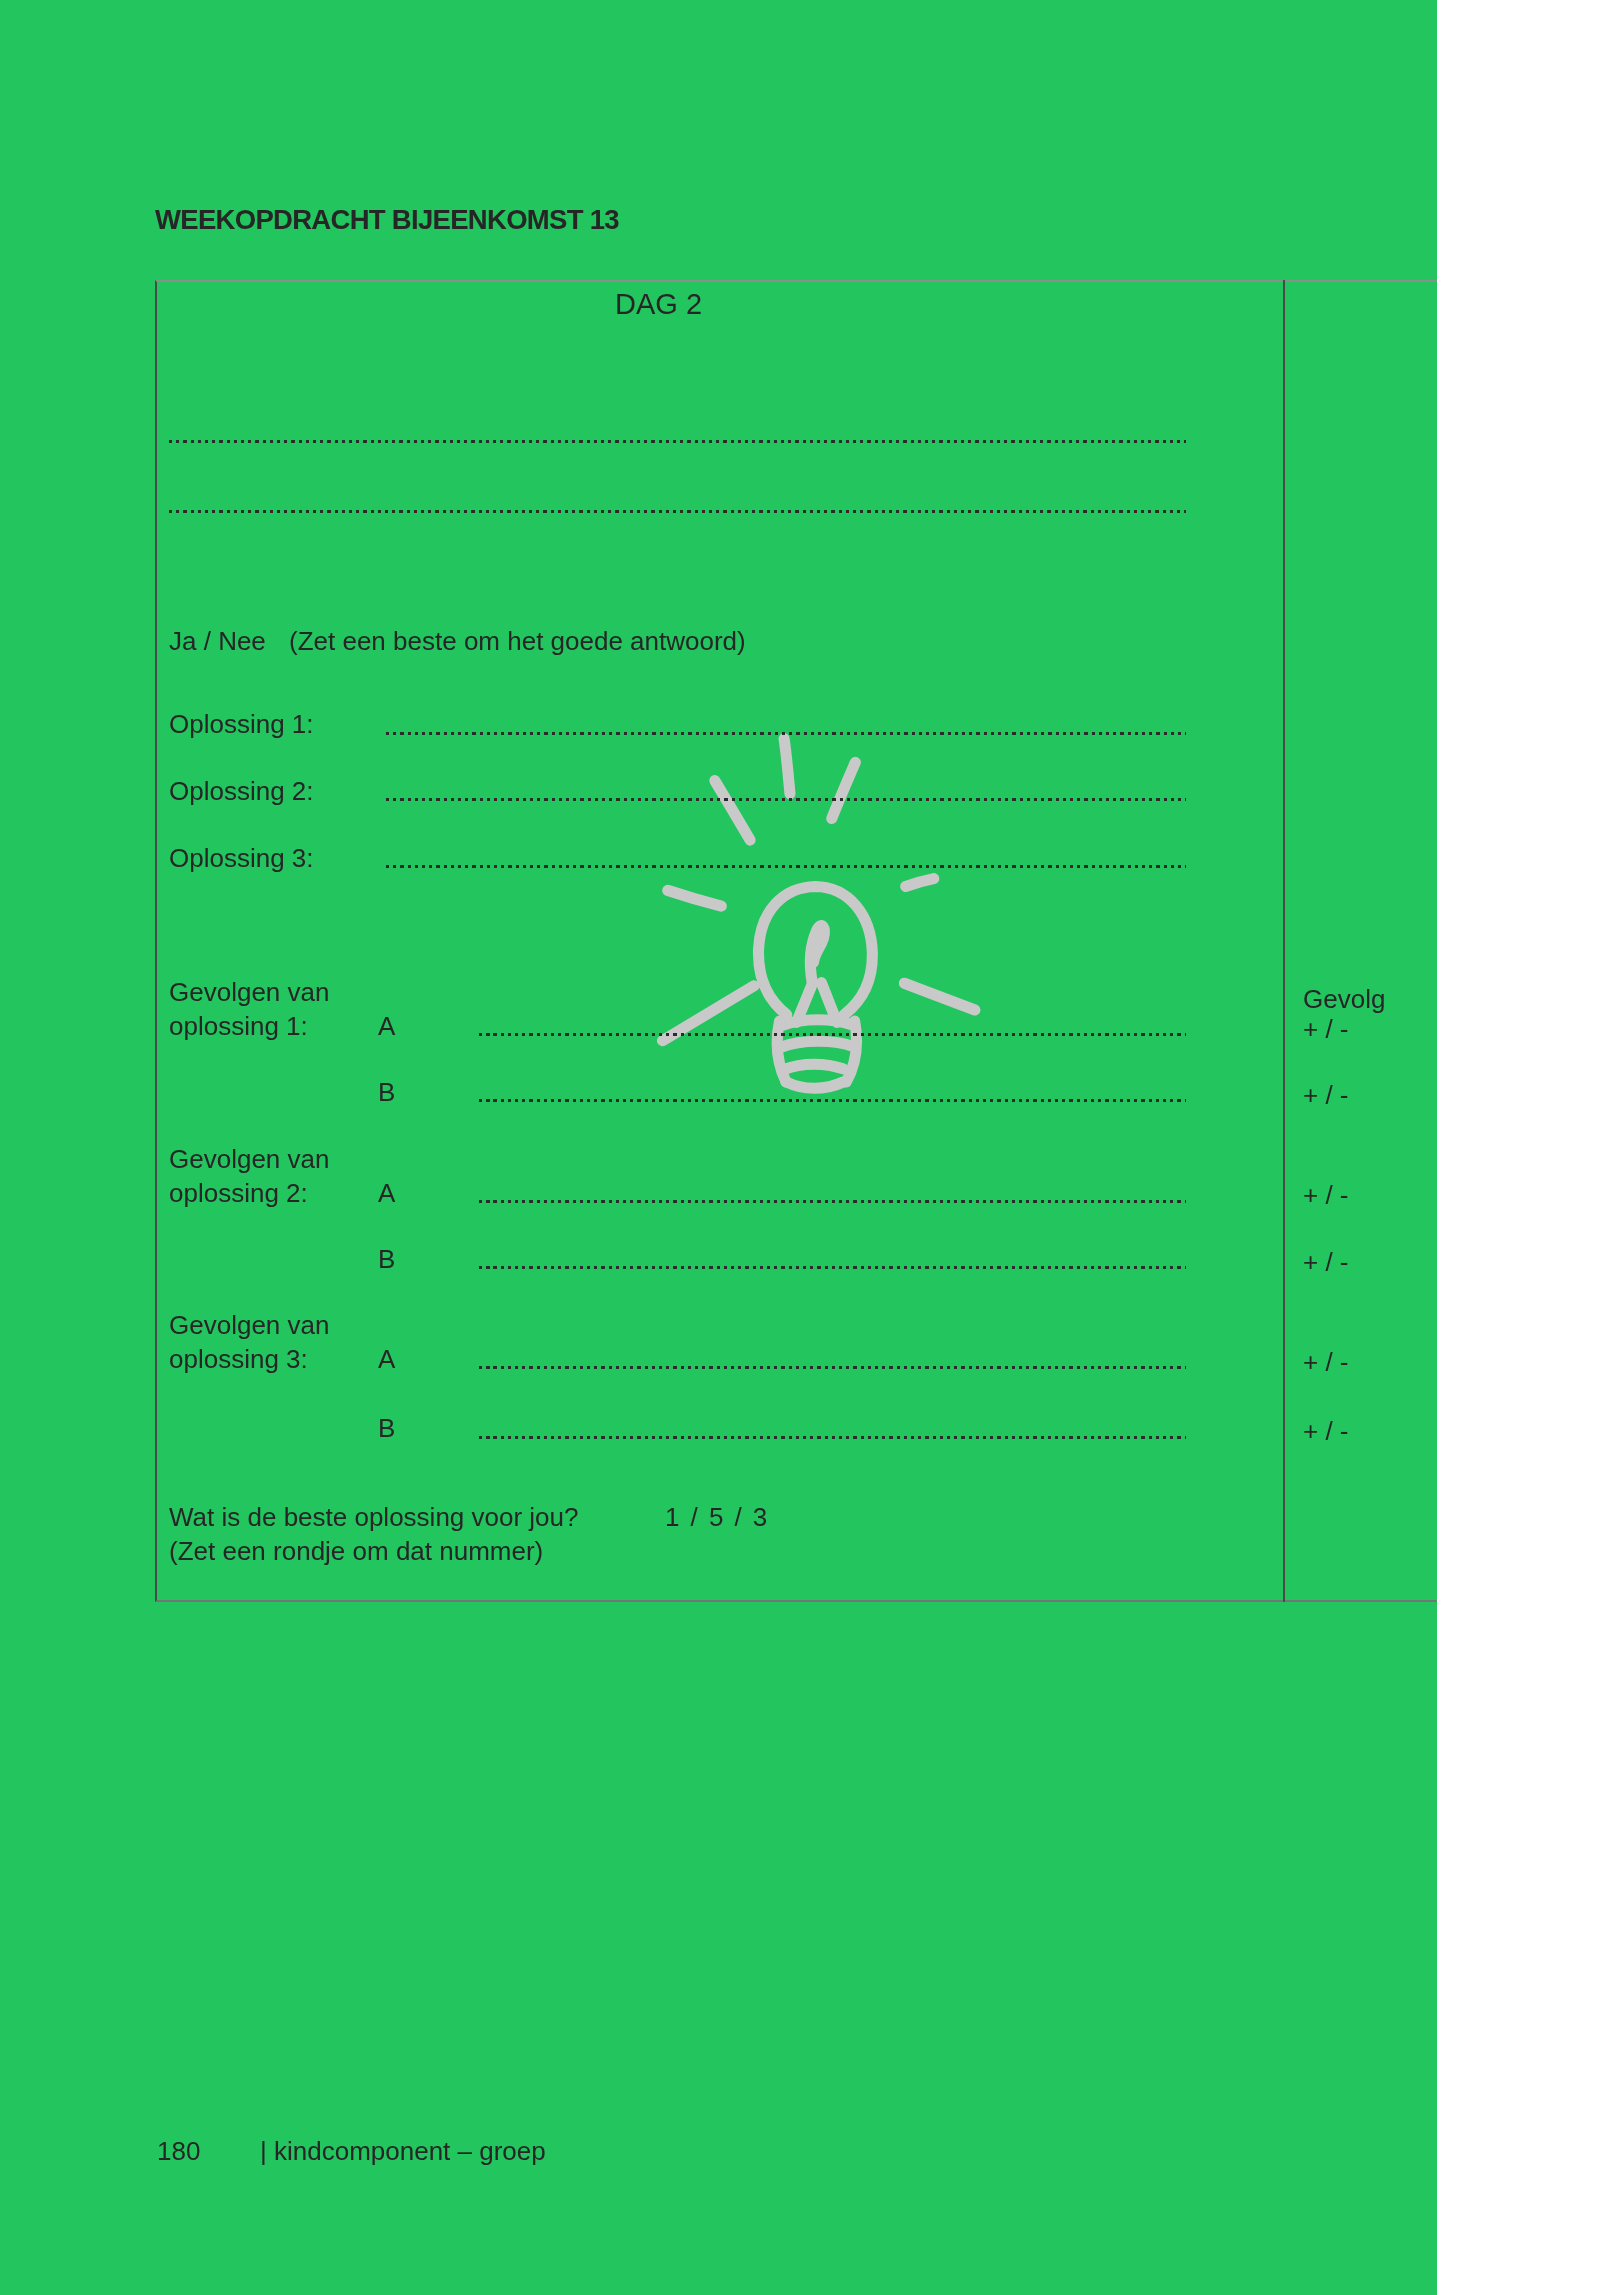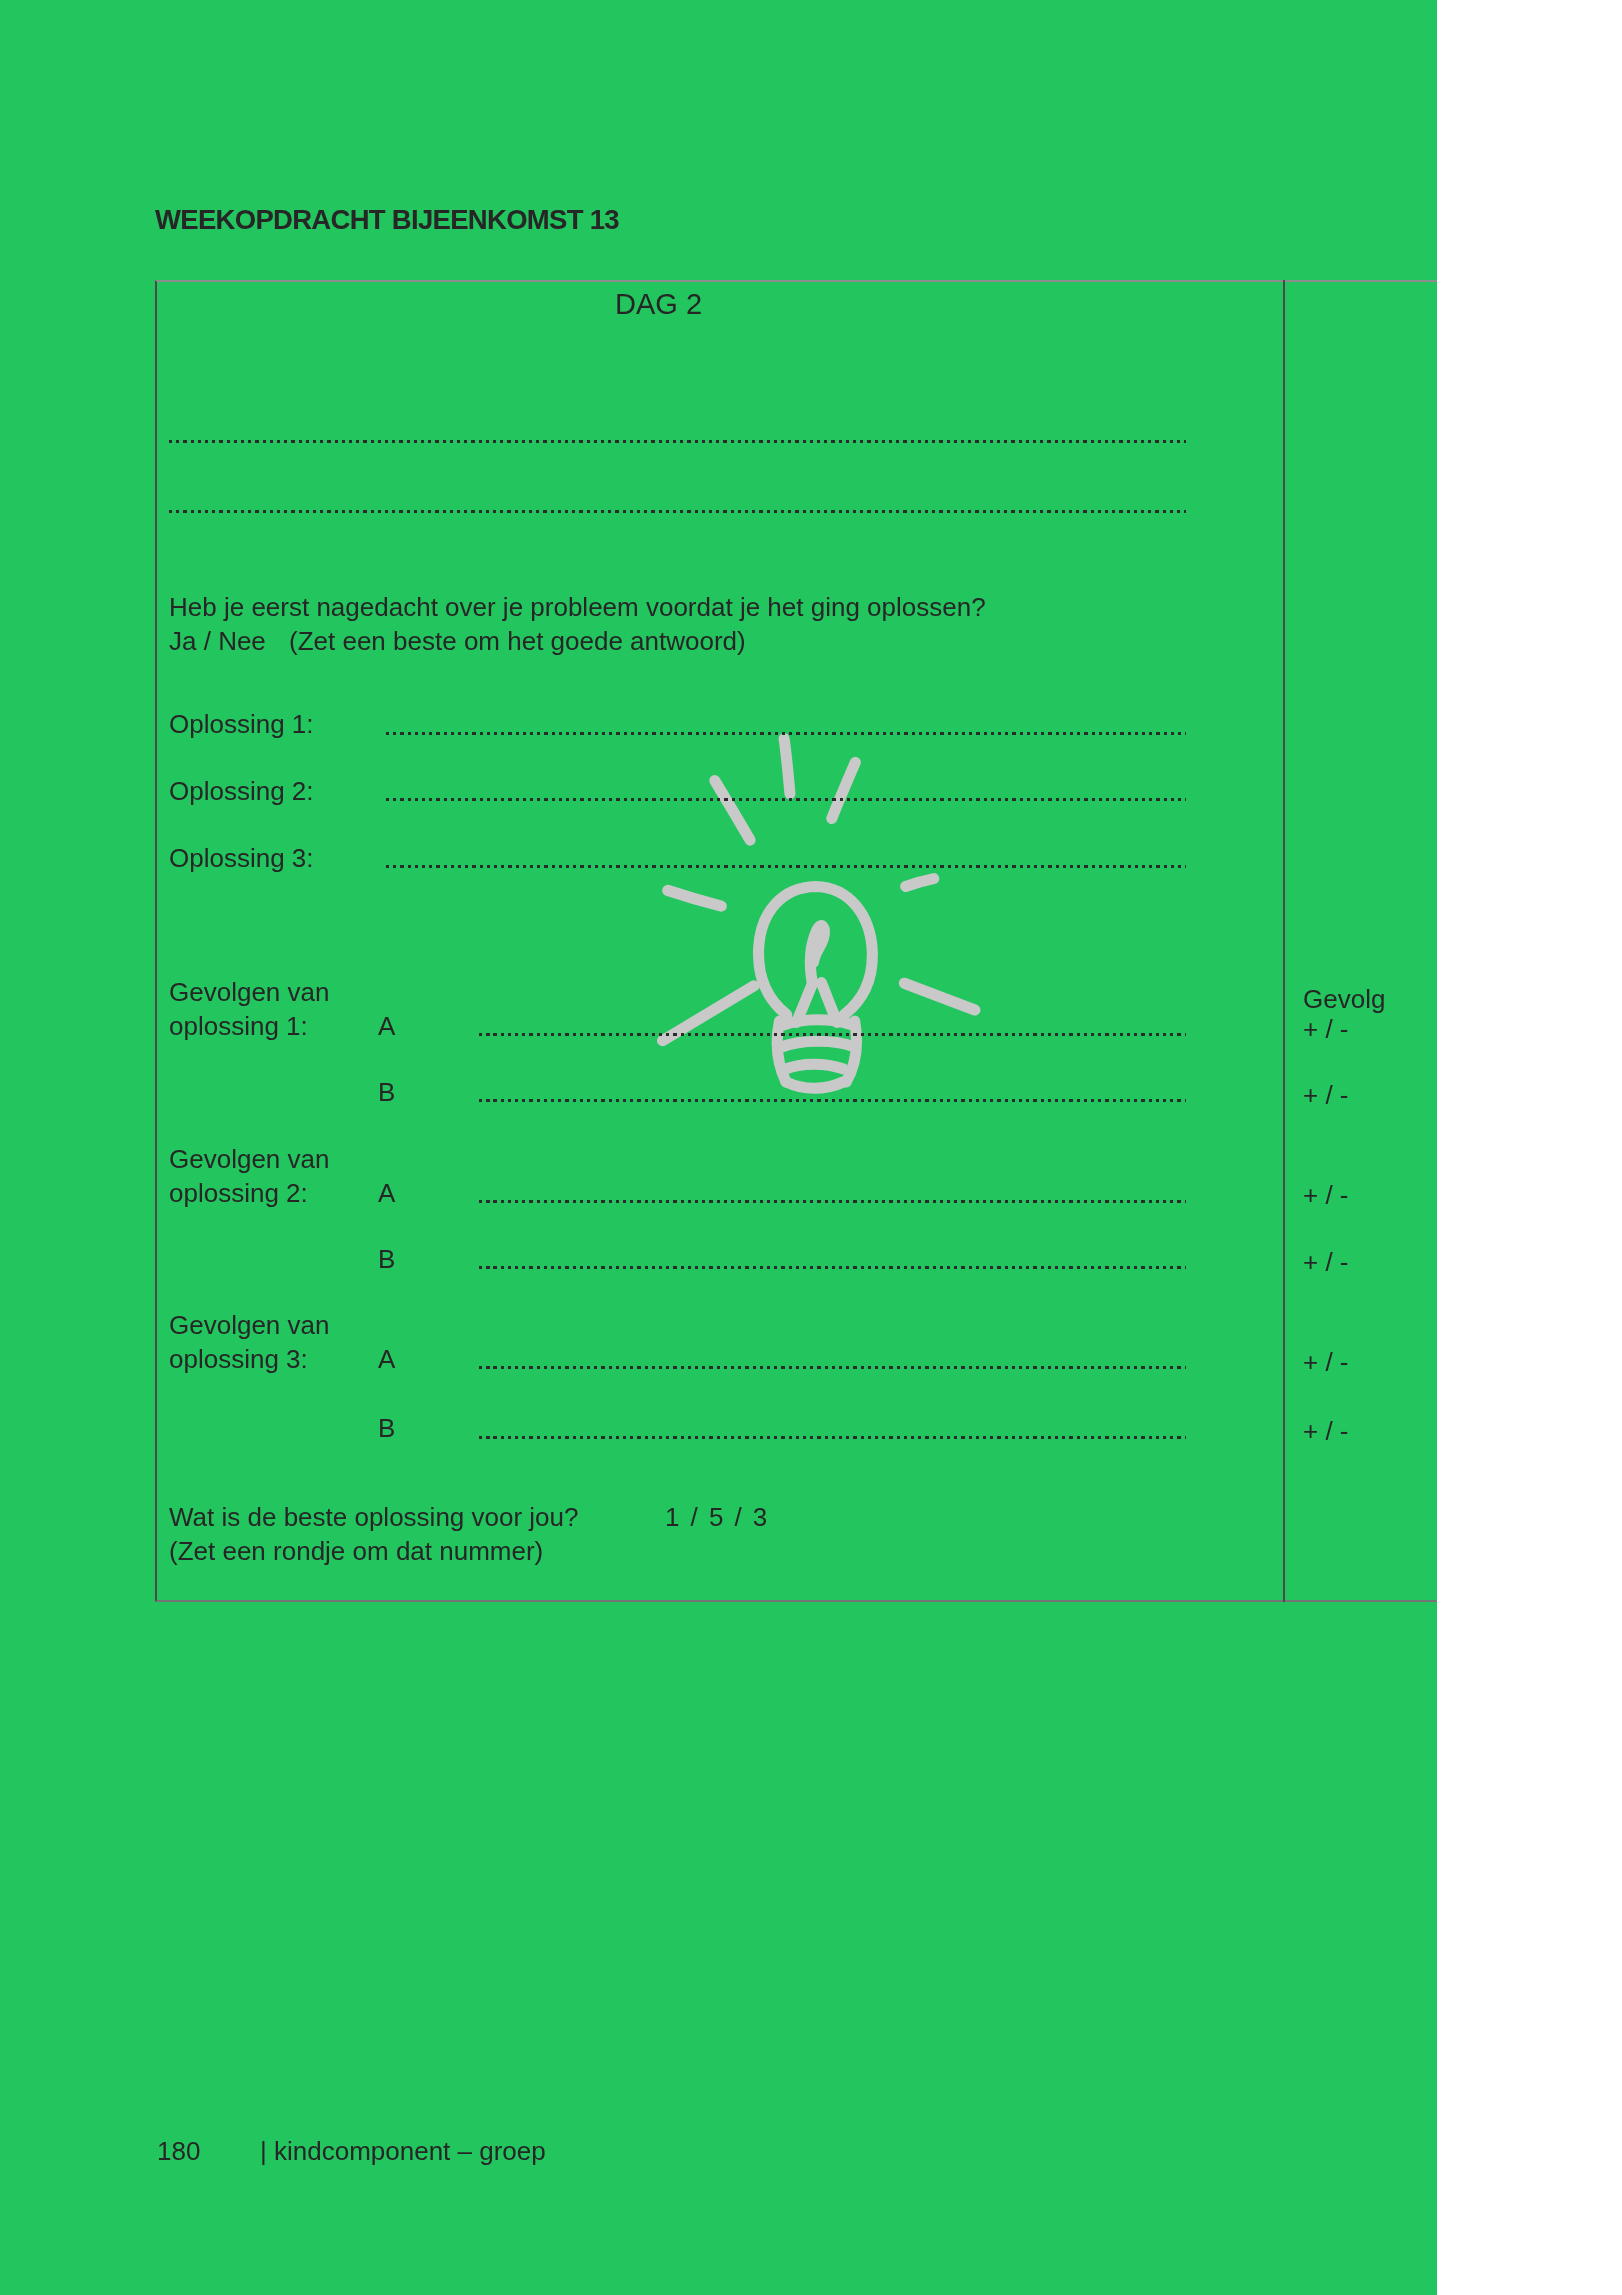--- a/index.html
+++ b/index.html
@@ -79,21 +79,20 @@
     <div class="t title" style="left:155px; top:203px;">WEEKOPDRACHT BIJEENKOMST 13</div>
 
     <div class="table-frame"></div>
     <div class="col-divider"></div>
 
     <div class="t day-header" style="left:615px; top:287px;">DAG 2</div>
 
     <div class="dl" style="left:169px; top:440px; width:1017px;"></div>
     <div class="dl" style="left:169px; top:510px; width:1017px;"></div>
 
-    <div class="t" style="left:169px; top:592px;">Heb je eerst nagedacht over je probleem voordat je het ging oplossen?</div>
     <div class="t" style="left:169px; top:626px;">Ja / Nee</div>
     <div class="t" style="left:289px; top:626px;">(Zet een beste om het goede antwoord)</div>
 
     <div class="t" style="left:169px; top:709px;">Oplossing 1:</div>
     <div class="dl" style="left:386px; top:732px; width:800px;"></div>
 
     <div class="t" style="left:169px; top:776px;">Oplossing 2:</div>
     <div class="dl" style="left:386px; top:798px; width:800px;"></div>
 
     <div class="t" style="left:169px; top:843px;">Oplossing 3:</div>

